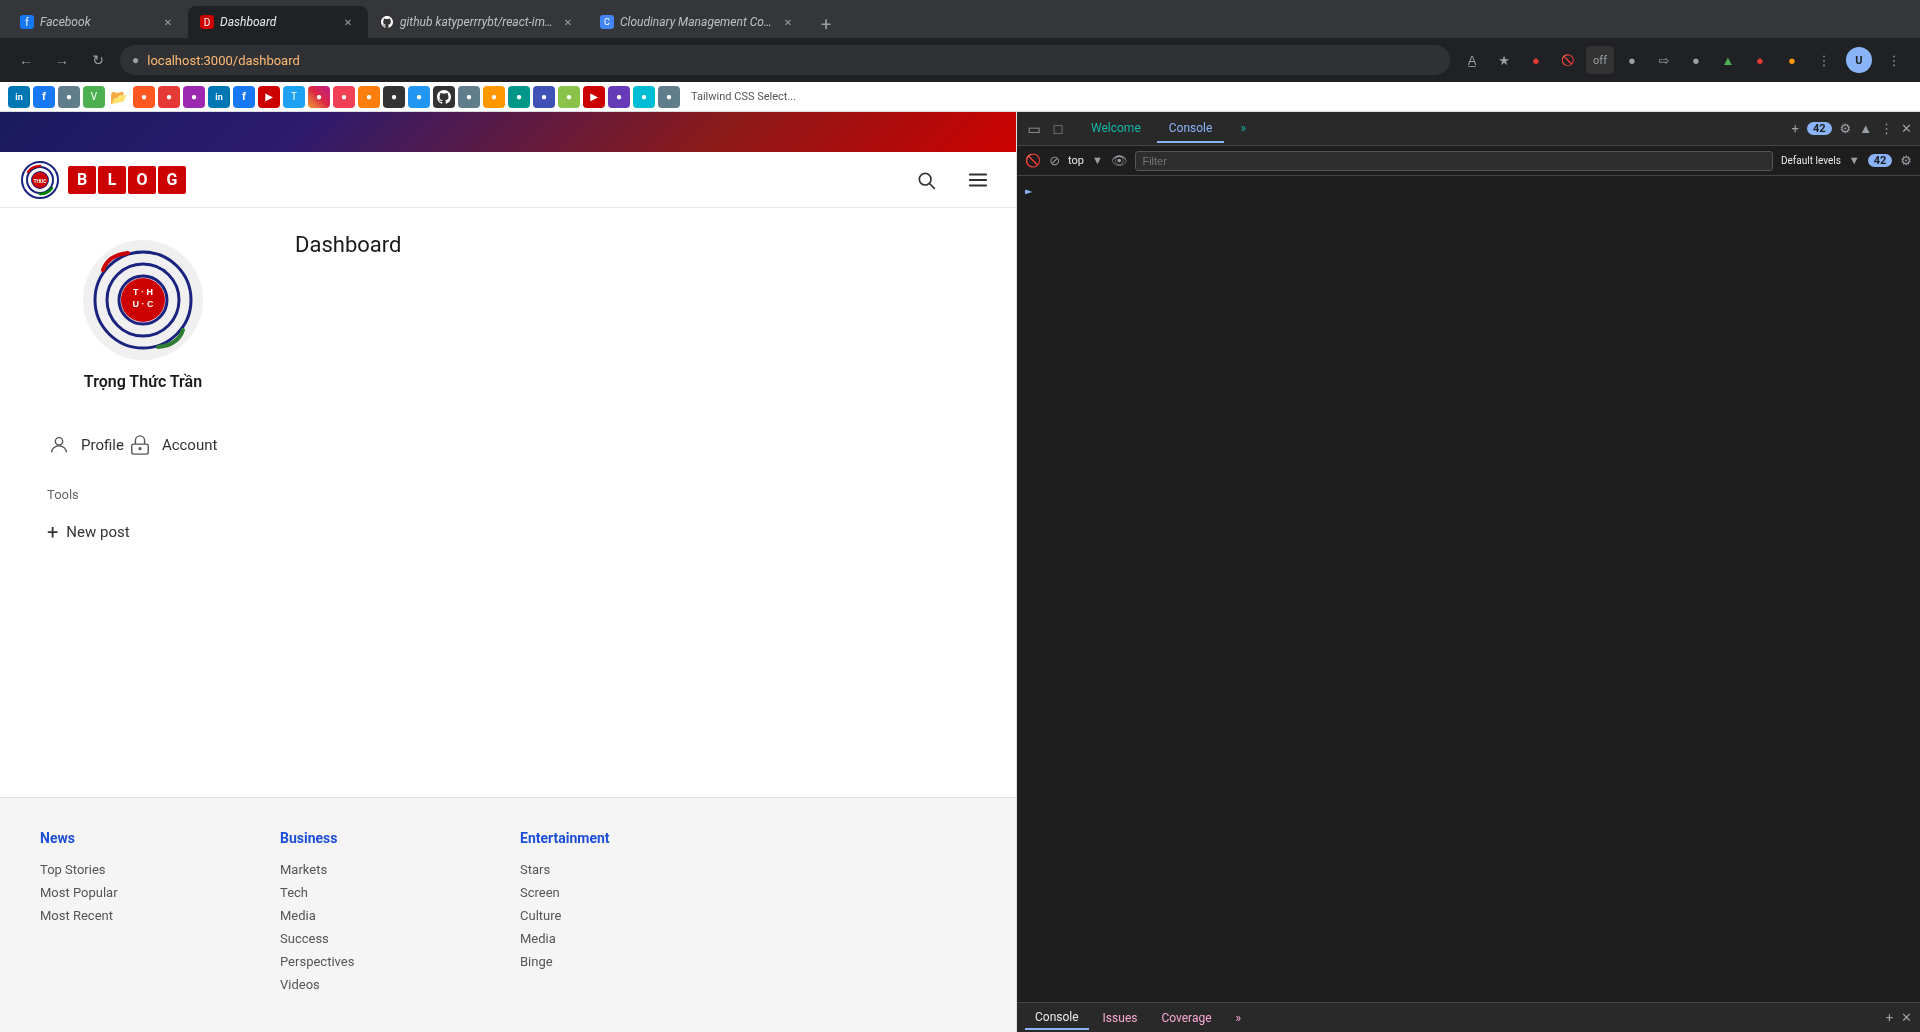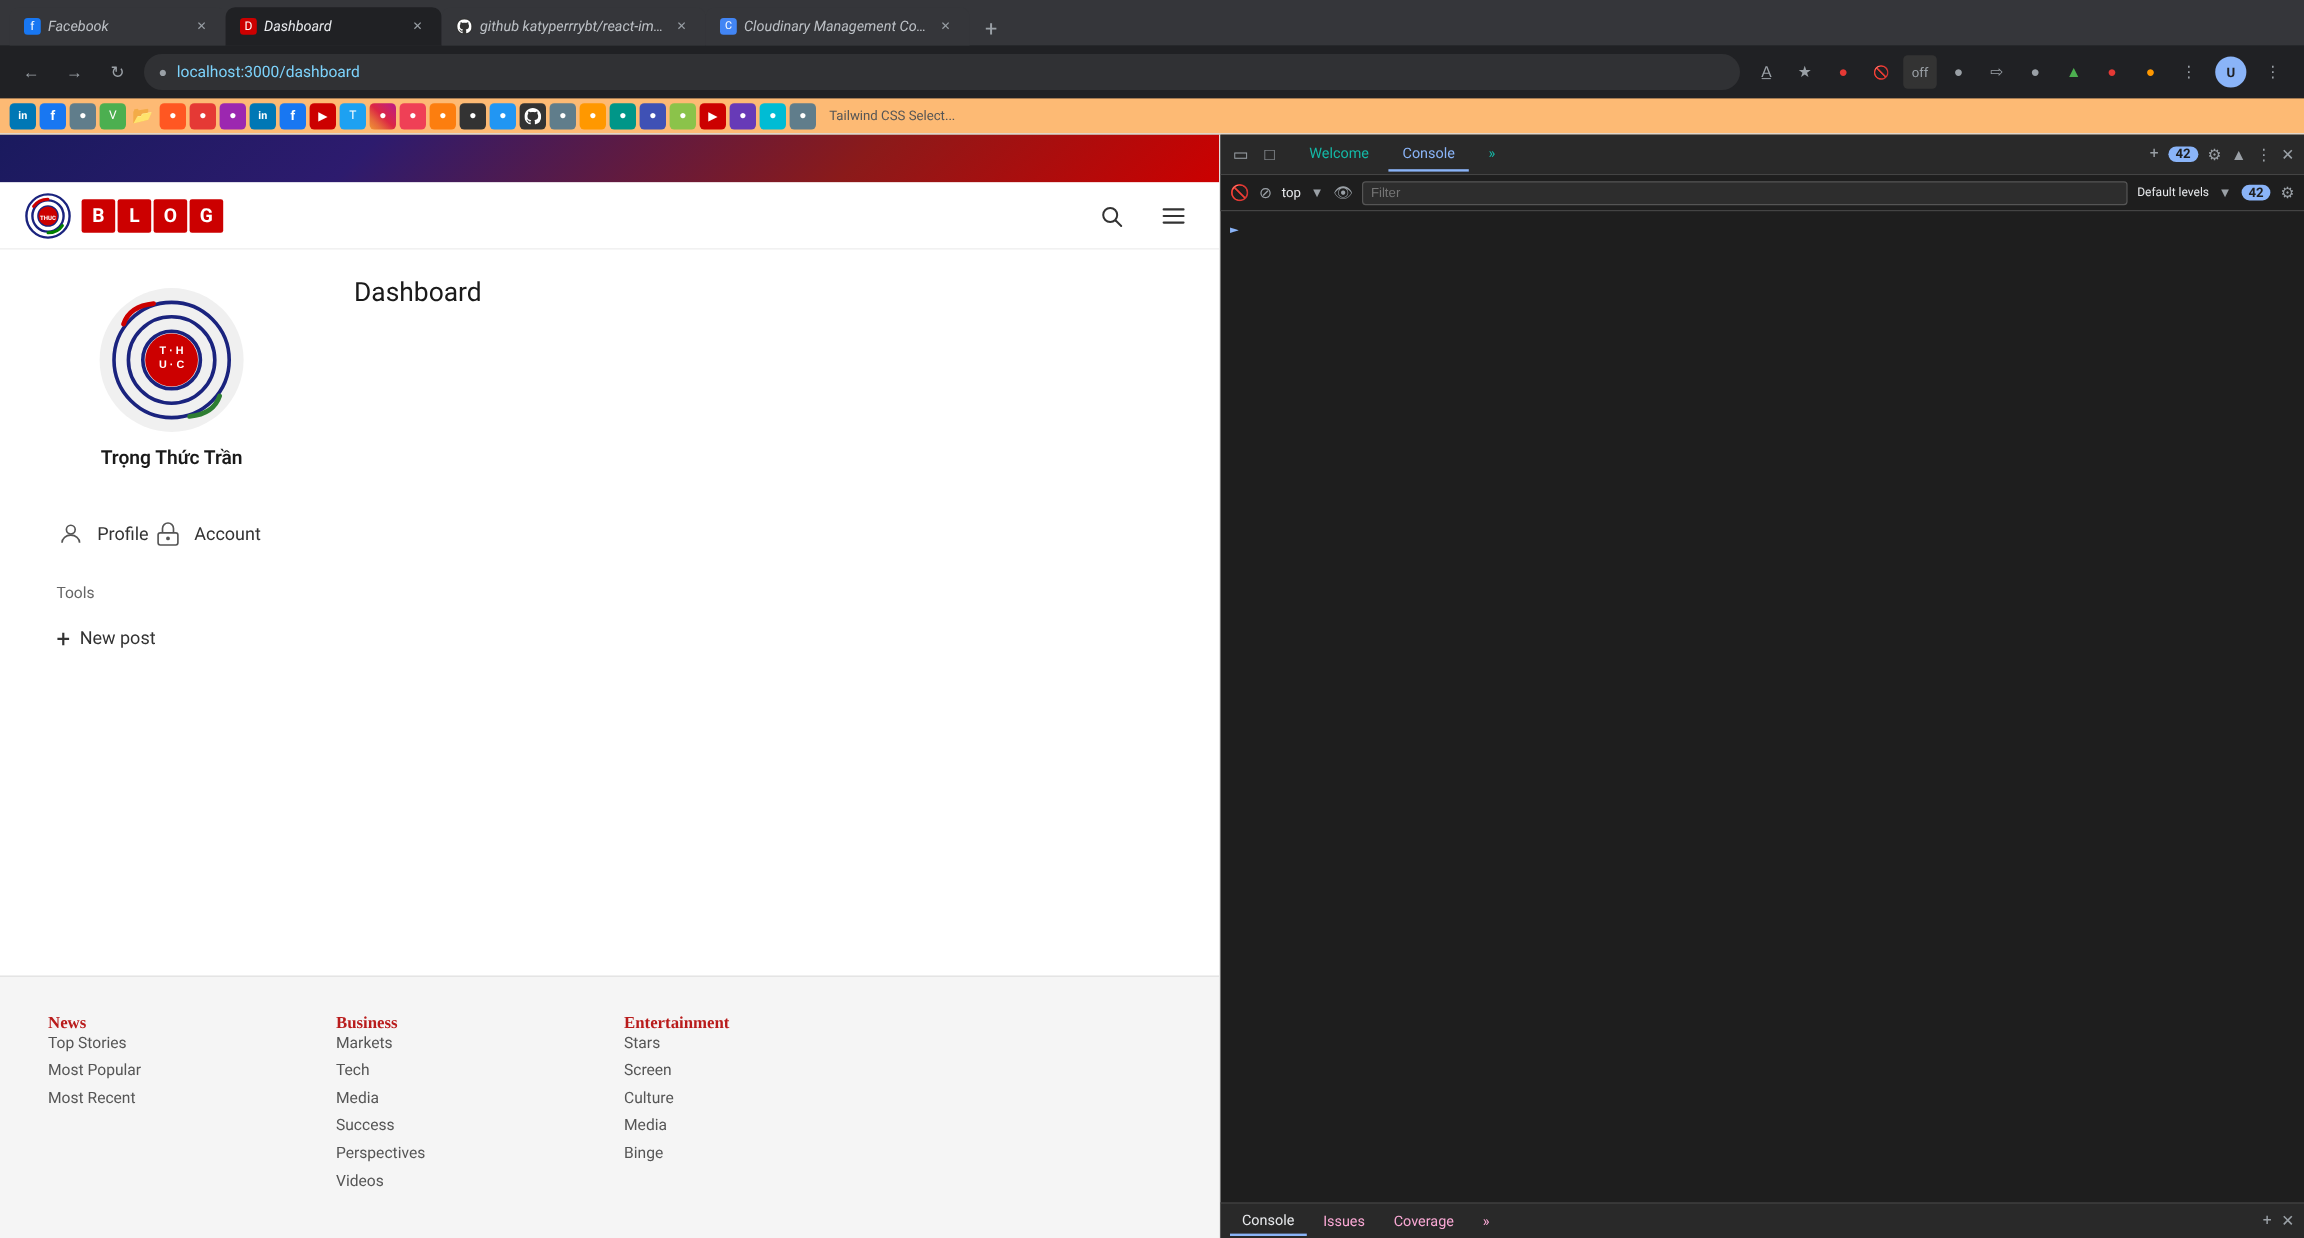--- a/index.html
+++ b/index.html
@@ -11,28 +11,28 @@
     .tab { display: flex; align-items: center; height: 32px; padding: 0 12px; border-radius: 8px 8px 0 0; font-size: 12px; color: #bdc1c6; background: #35363a; max-width: 220px; min-width: 180px; gap: 6px; position: relative; }
     .tab.active { background: #202124; color: #e8eaed; }
     .tab-favicon { width: 14px; height: 14px; flex-shrink: 0; border-radius: 2px; }
     .tab-title { flex: 1; overflow: hidden; text-overflow: ellipsis; white-space: nowrap; font-size: 12px; font-style: italic; }
     .tab-close { width: 16px; height: 16px; border-radius: 50%; display: flex; align-items: center; justify-content: center; font-size: 10px; color: #9aa0a6; cursor: pointer; flex-shrink: 0; }
     .tab-new { width: 28px; height: 28px; border-radius: 50%; display: flex; align-items: center; justify-content: center; color: #9aa0a6; font-size: 18px; cursor: pointer; margin-left: 4px; }
 
     .nav-bar { display: flex; align-items: center; height: 44px; padding: 0 12px; background: #202124; gap: 8px; }
     .nav-btn { width: 28px; height: 28px; border-radius: 50%; display: flex; align-items: center; justify-content: center; color: #9aa0a6; font-size: 14px; cursor: pointer; }
     .address-bar { flex: 1; height: 30px; background: #303134; border-radius: 15px; display: flex; align-items: center; padding: 0 12px; gap: 8px; }
-    .address-text { color: #7dd3fc; font-size: 13px; flex: 1; }
+    .address-text { color: #fdba74; font-size: 13px; flex: 1; }
     .address-icon { color: #9aa0a6; font-size: 12px; }
     .nav-icons-right { display: flex; align-items: center; gap: 4px; }
     .nav-icon-btn { width: 28px; height: 28px; border-radius: 50%; display: flex; align-items: center; justify-content: center; color: #9aa0a6; font-size: 13px; cursor: pointer; }
     .profile-circle { width: 26px; height: 26px; border-radius: 50%; background: #8ab4f8; display: flex; align-items: center; justify-content: center; font-size: 11px; color: #202124; font-weight: bold; }
 
     
-    .extension-bar { height: 30px; background: #fdba74; display: flex; align-items: center; padding: 0 8px; gap: 3px; border-bottom: 1px solid #dadce0; }
+    .extension-bar { height: 30px; background: #ffffff; display: flex; align-items: center; padding: 0 8px; gap: 3px; border-bottom: 1px solid #dadce0; }
     .ext-icon { width: 22px; height: 22px; border-radius: 4px; display: flex; align-items: center; justify-content: center; font-size: 11px; cursor: pointer; }
 
     
     .main-area { display: flex; flex: 1; overflow: hidden; }
 
     
     .app-content { width: 1017px; flex-shrink: 0; display: flex; flex-direction: column; overflow: hidden; border-right: 1px solid #e0e0e0; }
 
     
     .app-header-gradient { height: 40px; background: linear-gradient(135deg, #1a1a5e 0%, #2d1b6e 30%, #8b1a1a 70%, #cc0000 100%); }
@@ -64,21 +64,21 @@
     .new-post-btn { display: flex; align-items: center; gap: 8px; padding: 10px 0; color: #333; font-size: 15px; cursor: pointer; }
     .plus-icon { font-size: 20px; color: #333; }
 
     
     .dashboard-main { flex: 1; padding: 24px 32px; }
     .dashboard-title { font-size: 22px; font-weight: 400; color: #1a1a1a; margin-bottom: 24px; }
 
     
     .footer { background: #f5f5f5; padding: 32px 40px; border-top: 1px solid #e0e0e0; }
     .footer-grid { display: grid; grid-template-columns: repeat(4, 1fr); gap: 24px; }
-    .footer-col-title { font-size: 14px; font-weight: 700; color: #b91c1c; margin-bottom: 0; font-family: Liberation Serif, serif; }
+    .footer-col-title { font-size: 14px; font-weight: 700; color: #1d4ed8; margin-bottom: 16px; }
     .footer-link { font-size: 13px; color: #555; margin-bottom: 8px; cursor: pointer; display: block; }
 
     
     .devtools-panel { flex: 1; background: #1e1e1e; display: flex; flex-direction: column; overflow: hidden; }
     .devtools-tabs { display: flex; align-items: center; height: 34px; background: #292929; border-bottom: 1px solid #444; padding: 0 8px; gap: 4px; }
     .devtools-tab { padding: 6px 12px; font-size: 12px; color: #14b8a6; cursor: pointer; border-bottom: 2px solid transparent; }
     .devtools-tab.active { color: #8ab4f8; border-bottom-color: #8ab4f8; }
     .devtools-tab-icons { display: flex; align-items: center; gap: 8px; margin-left: auto; color: #9aa0a6; font-size: 13px; }
     .devtools-toolbar { display: flex; align-items: center; height: 30px; background: #1e1e1e; border-bottom: 1px solid #444; padding: 0 8px; gap: 8px; }
     .devtools-filter { flex: 1; height: 20px; background: #2d2d2d; border: 1px solid #555; border-radius: 3px; color: #e8eaed; font-size: 11px; padding: 0 6px; }

